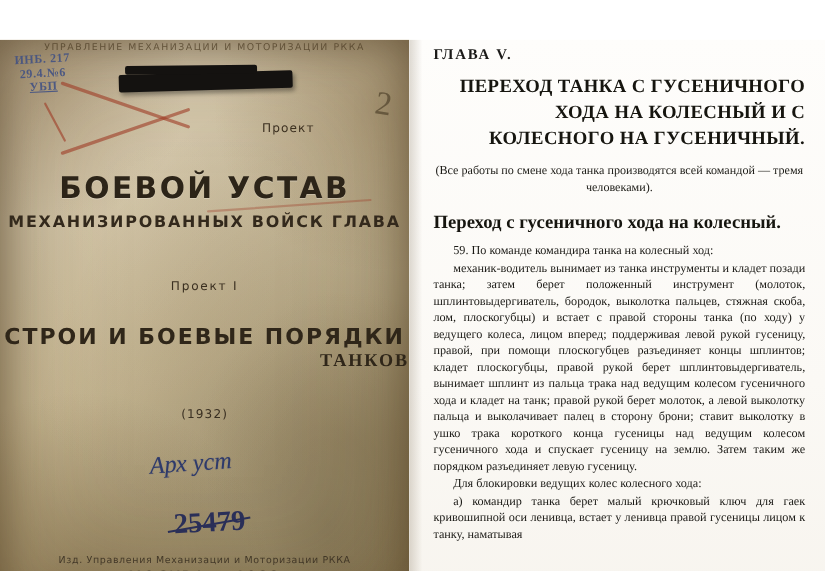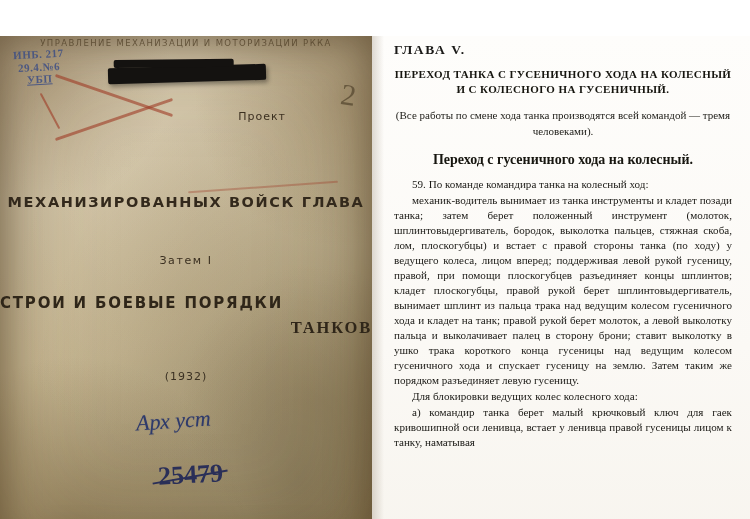--- a/index.html
+++ b/index.html
@@ -182,24 +182,24 @@
     font-family: "DejaVu Sans", sans-serif;
     font-size: 11px;
     letter-spacing: 1.6px;
     color: #40miss;
     color: #3a2f20;
   }
   .title-line1 {
     position: absolute;
     left: 0; right: 0;
     top: 258px;
-    text-align: left;
-    font-family: "DejaVu Sans", sans-serif;
-    font-weight: bold;
-    font-size: 15px;
+    text-align: center;
+    font-family: "DejaVu Sans", sans-serif;
+    font-weight: bold;
+    font-size: 20px;
     letter-spacing: 1.8px;
     color: #2f2619;
   }
   .title-line2 {
     position: absolute;
     left: 0; right: 0;
     top: 282px;
     text-align: right;
     font-family: Liberation Serif, serif;
     font-weight: bold;
@@ -291,41 +291,41 @@
   .chapter {
     text-align: left;
     font-family: "Liberation Serif", serif;
     font-size: 13.5px;
     font-weight: bold;
     letter-spacing: 1.6px;
     color: #1b1a18;
     margin: 0 0 9px 0;
   }
   .head2 {
-    text-align: center;
-    font-family: "Liberation Serif", serif;
-    font-size: 11px;
+    text-align: right;
+    font-family: "Liberation Serif", serif;
+    font-size: 17px;
     font-weight: bold;
     letter-spacing: 0.4px;
     color: #16150f;
     line-height: 1.38;
     margin: 0 0 11px 0;
   }
   .note {
     text-align: center;
     font-family: "Liberation Serif", serif;
     font-size: 11px;
     color: #1d1c17;
     line-height: 1.42;
     margin: 0 0 12px 0;
   }
   .head3 {
-    text-align: center;
-    font-family: "Liberation Serif", serif;
-    font-size: 14px;
+    text-align: left;
+    font-family: "Liberation Serif", serif;
+    font-size: 17px;
     font-weight: bold;
     color: #16150f;
     margin: 0 0 9px 0;
   }
   .para {
     font-family: "Liberation Serif", serif;
     font-size: 11.1px;
     color: #1a1915;
     line-height: 1.355;
     text-align: justify;
@@ -370,32 +370,34 @@
 
       <div class="redmark rm1"></div>
       <div class="redmark rm2"></div>
       <div class="redmark rm3"></div>
       <div class="redmark rm4"></div>
 
       <div class="pencil-num">2</div>
 
       <div class="proekt">Проект</div>
 
+      <div class="title-main">БОЕВОЙ УСТАВ</div>
       <div class="title-sub">МЕХАНИЗИРОВАННЫХ ВОЙСК ГЛАВА</div>
-      <div class="part">Затем I</div>
+      <div class="part">Проект I</div>
       <div class="title-line1">СТРОИ И БОЕВЫЕ ПОРЯДКИ</div>
       <div class="title-line2">ТАНКОВ</div>
       <div class="year">(1932)</div>
 
       <div class="handwrite">Арх уст</div>
       <div class="handnum">
         <span>25479</span>
         <span class="strike"></span>
       </div>
 
+      <div class="pub1">Изд. Управления Механизации и Моторизации РККА</div>
       <div class="pub2">МОСКВА — 1932</div>
     </div>
   </div>
 
   <div class="textpage">
     <div class="tp-spine"></div>
     <div class="tp-inner">
       <div class="chapter">ГЛАВА V.</div>
       <div class="head2">ПЕРЕХОД ТАНКА С ГУСЕНИЧНОГО ХОДА НА КОЛЕСНЫЙ И С КОЛЕСНОГО НА ГУСЕНИЧНЫЙ.</div>
       <div class="note">(Все работы по смене хода танка производятся всей командой — тремя человеками).</div>

